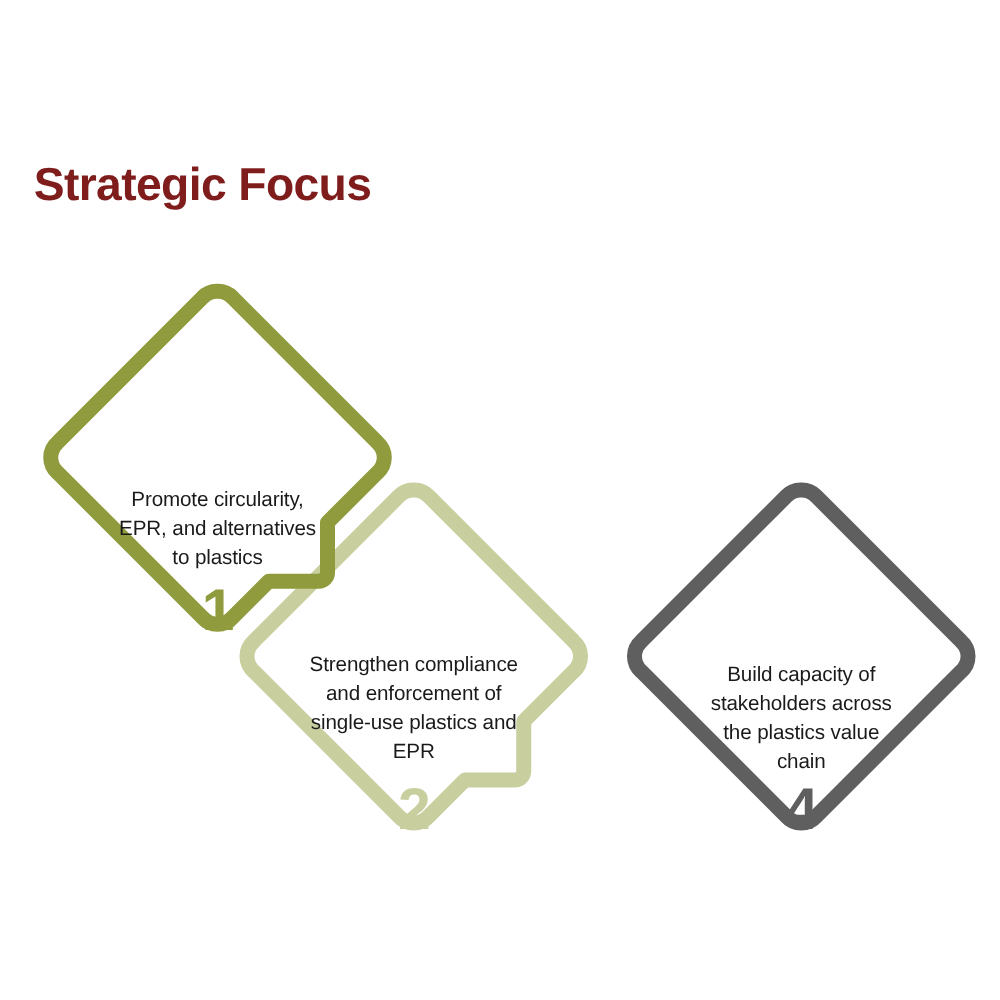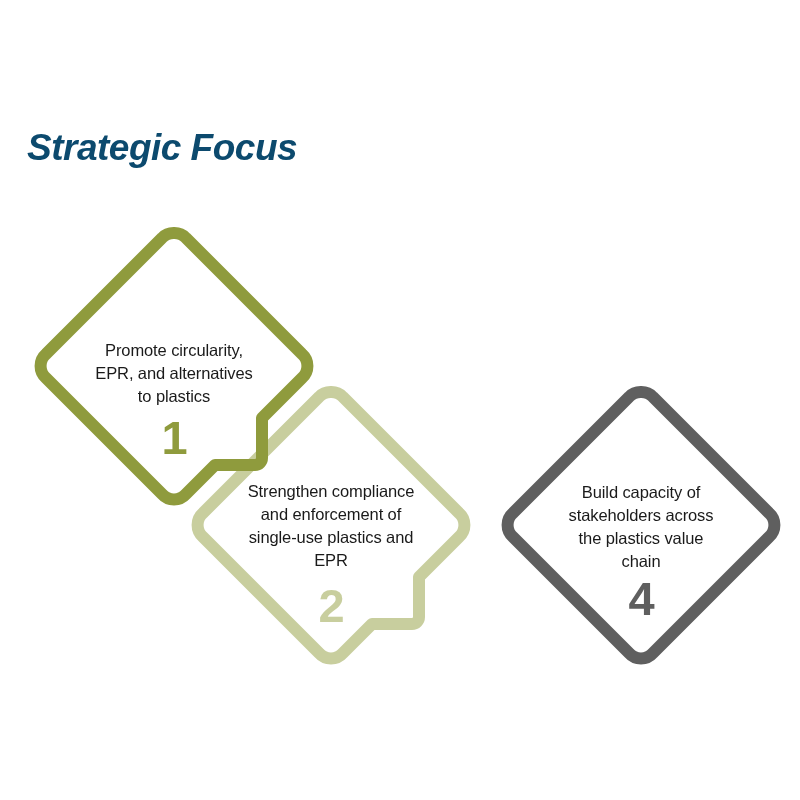--- a/index.html
+++ b/index.html
@@ -16,24 +16,23 @@
     -webkit-font-smoothing: antialiased;
   }
 
   #page-title {
     position: absolute;
     left: 27px;
     top: 128px;
     font-size: 37px;
     font-weight: bold;
     letter-spacing: -0.5px;
-    color: #0c4a6e;
+    color: #7f1d1d;
     line-height: 1.1;
     white-space: nowrap;
-    font-style: italic;
   }
 
   #diagram {
     position: absolute;
     left: 0;
     top: 0;
     width: 800px;
     height: 800px;
   }
 
@@ -54,21 +53,21 @@
 
   .node-body {
     position: absolute;
     left: 0;
     top: 0;
     width: 290px;
     height: 290px;
     display: flex;
     flex-direction: column;
     align-items: center;
-    justify-content: center;
+    justify-content: flex-end;
     box-sizing: border-box;
     padding-top: 72px;
     pointer-events: none;
   }
 
   .node-text {
     width: 170px;
     text-align: center;
     font-size: 16.5px;
     line-height: 23px;

